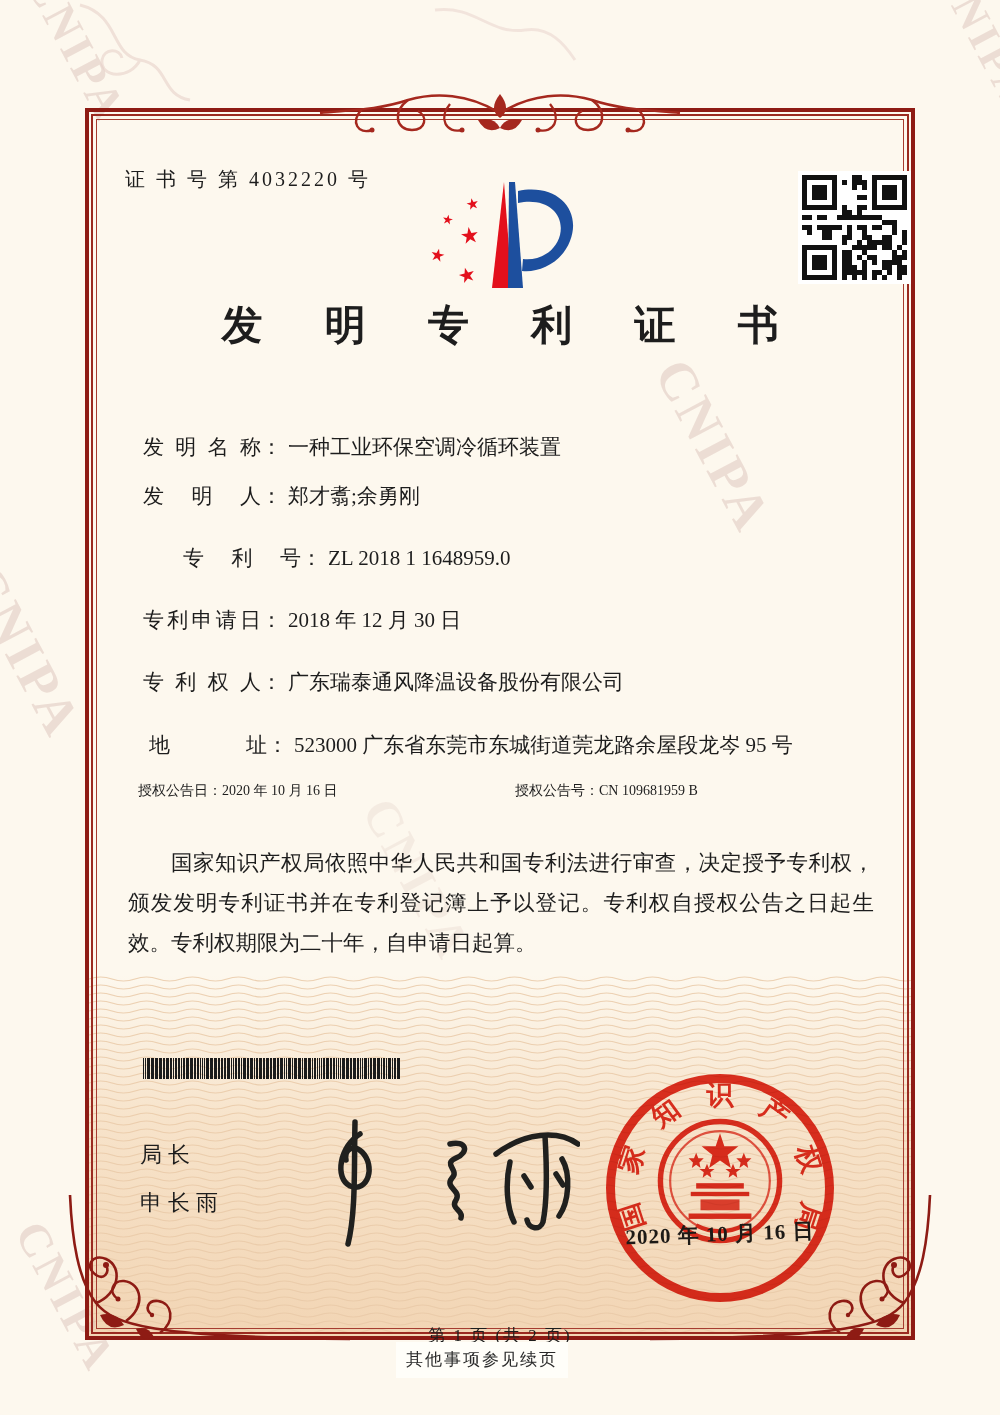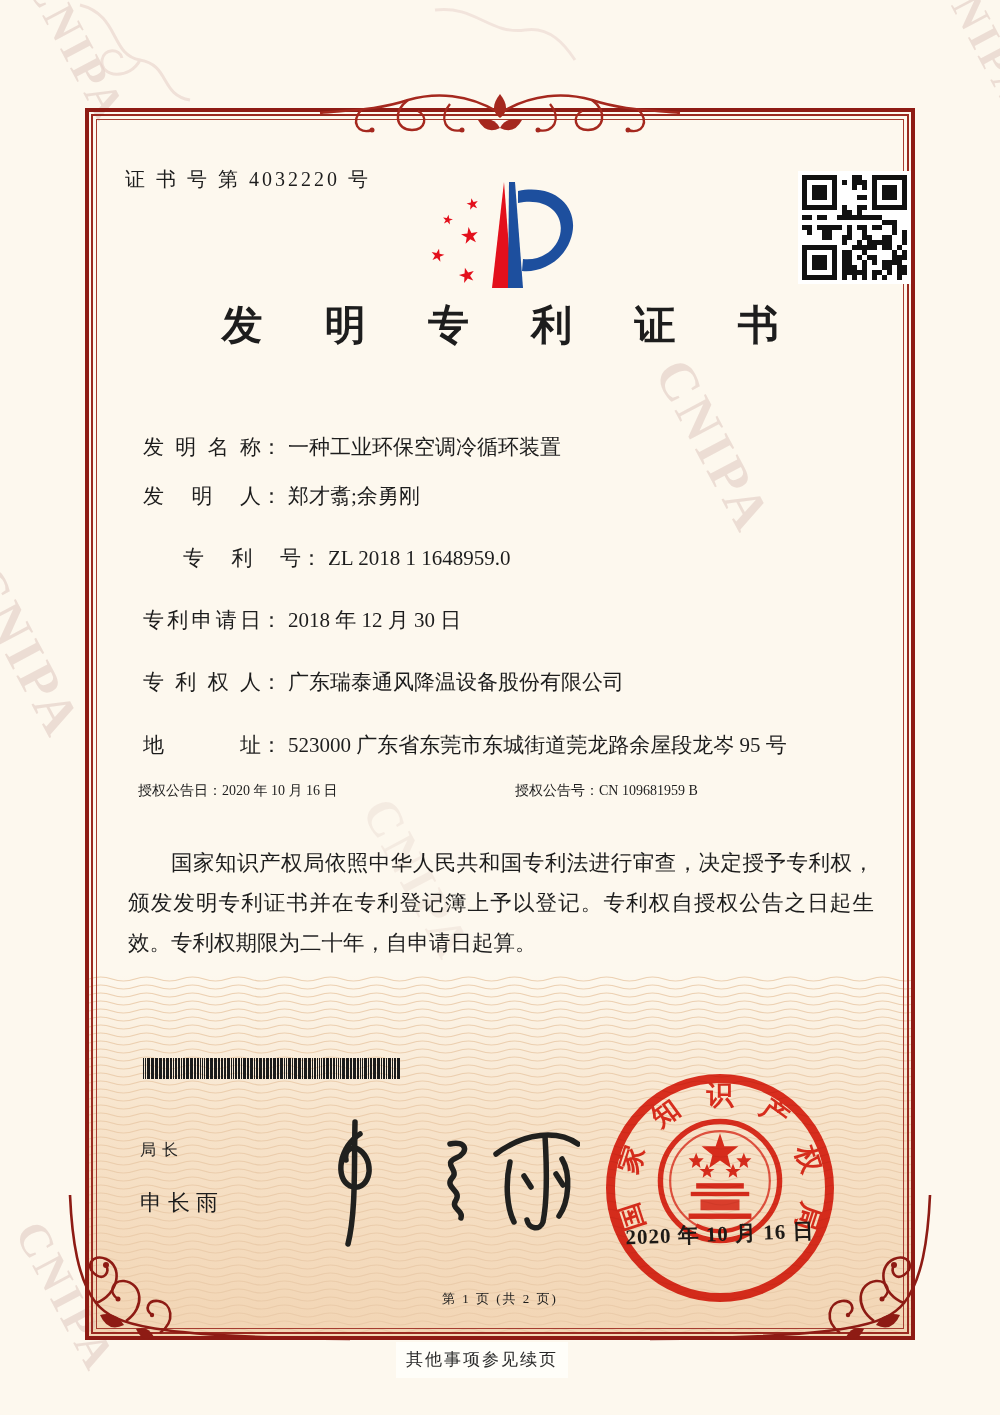--- a/index.html
+++ b/index.html
@@ -38,37 +38,37 @@
 
   .grant{left:138px;top:782px;width:740px;z-index:3;font-size:14px;white-space:nowrap;}
   .grant .right{position:absolute;left:377px;top:0;text-align:center;}
 
   .paras{left:113px;top:828px;width:776px;z-index:3;font-size:21.5px;line-height:40px;
          text-align:justify;}
   .paras p{margin:15px;text-indent:2em;}
 
   .barcode{left:143px;top:1058px;width:258px;height:21px;z-index:3;}
 
-  .sig-title{left:140px;top:1140px;font-size:16px;letter-spacing:6px;z-index:3;}
+  .sig-title{left:140px;top:1140px;font-size:22px;letter-spacing:6px;z-index:3;}
   .sig-name{left:140px;top:1188px;font-size:22px;letter-spacing:6px;z-index:3;}
   .sig-svg{left:300px;top:1112px;z-index:3;}
   .sig-svg path{fill:none;stroke:#20201e;stroke-width:5.5;stroke-linecap:round;stroke-linejoin:round;}
 
   
   .seal{left:600px;top:1068px;width:240px;height:240px;z-index:4;opacity:.95;mix-blend-mode:multiply;}
   .seal-ring{position:absolute;left:6px;top:6px;width:228px;height:228px;border:9px solid #dd2718;
              border-radius:50%;box-sizing:border-box;}
   .seal-ch{position:absolute;left:50%;top:50%;width:30px;height:30px;margin:-15px 0 0 -15px;
            color:#dd2718;font-size:27px;font-weight:bold;text-align:center;line-height:30px;
            font-family:"Liberation Sans","DejaVu Sans",sans-serif;}
   .seal-date{position:absolute;left:5px;top:152px;width:230px;text-align:center;font-size:21px;
              color:#111;transform:rotate(-2deg);letter-spacing:1px;font-weight:bold;}
   .emblem{position:absolute;left:55px;top:48px;}
 
-  .page-info{left:85px;top:1290px;width:830px;text-align:center;font-size:13px;letter-spacing:2px;z-index:3;}
+  .page-info{left:85px;top:1324px;width:830px;text-align:center;font-size:17px;letter-spacing:2px;z-index:3;}
 
   .note-box{left:396px;top:1342px;width:172px;height:36px;background:#fffef9;z-index:6;
             text-align:center;font-size:17px;line-height:36px;letter-spacing:2px;color:#2a2a2a;}
 
   
   .logo{left:408px;top:165px;width:190px;height:135px;z-index:3;}
   .logo .star{position:absolute;color:#e3101c;line-height:1;font-family:"DejaVu Sans",sans-serif;}
 
   .qr{left:798px;top:171px;width:113px;height:113px;background:#ffffff;padding:4px;box-sizing:border-box;z-index:3;}
 
@@ -361,21 +361,21 @@
   </div>
   <div class="frow" style="top:124px;margin-left:40px;">
     <span class="flabel">专利号</span><span class="fcolon">：</span><span style="font-family:'Liberation Serif','DejaVu Serif',serif">ZL 2018 1 1648959.0</span>
   </div>
   <div class="frow" style="top:186px;">
     <span class="flabel">专利申请日</span><span class="fcolon">：</span><span>2018 年 12 月 30 日</span>
   </div>
   <div class="frow" style="top:248px;">
     <span class="flabel">专利权人</span><span class="fcolon">：</span><span>广东瑞泰通风降温设备股份有限公司</span>
   </div>
-  <div class="frow" style="top:311px;">
+  <div class="frow" style="top:311px;margin-left:6px;">
     <span class="flabel">地址</span><span class="fcolon">：</span><span>523000 广东省东莞市东城街道莞龙路余屋段龙岑 95 号</span>
   </div>
 </div>
 
 <div class="abs grant content">
   <span><span>授权公告日</span><span>：</span><span>2020 年 10 月 16 日</span></span>
   <span class="right"><span>授权公告号</span><span>：</span><span>CN 109681959 B</span></span>
 </div>
 
 <div class="abs paras content">

